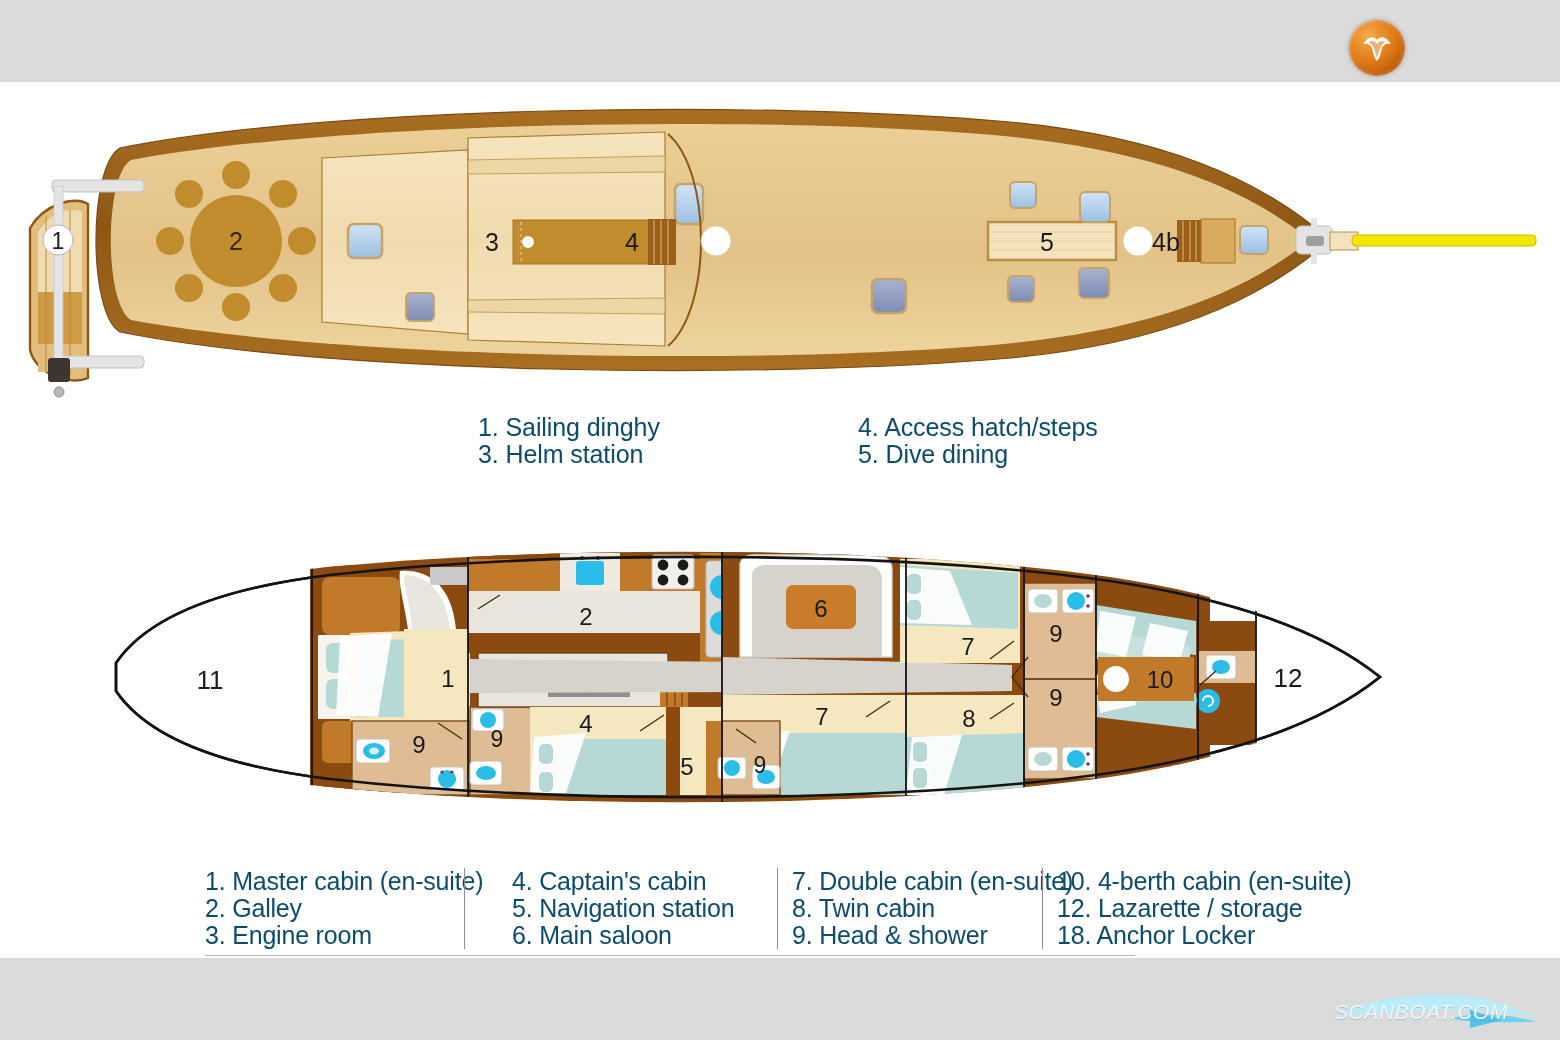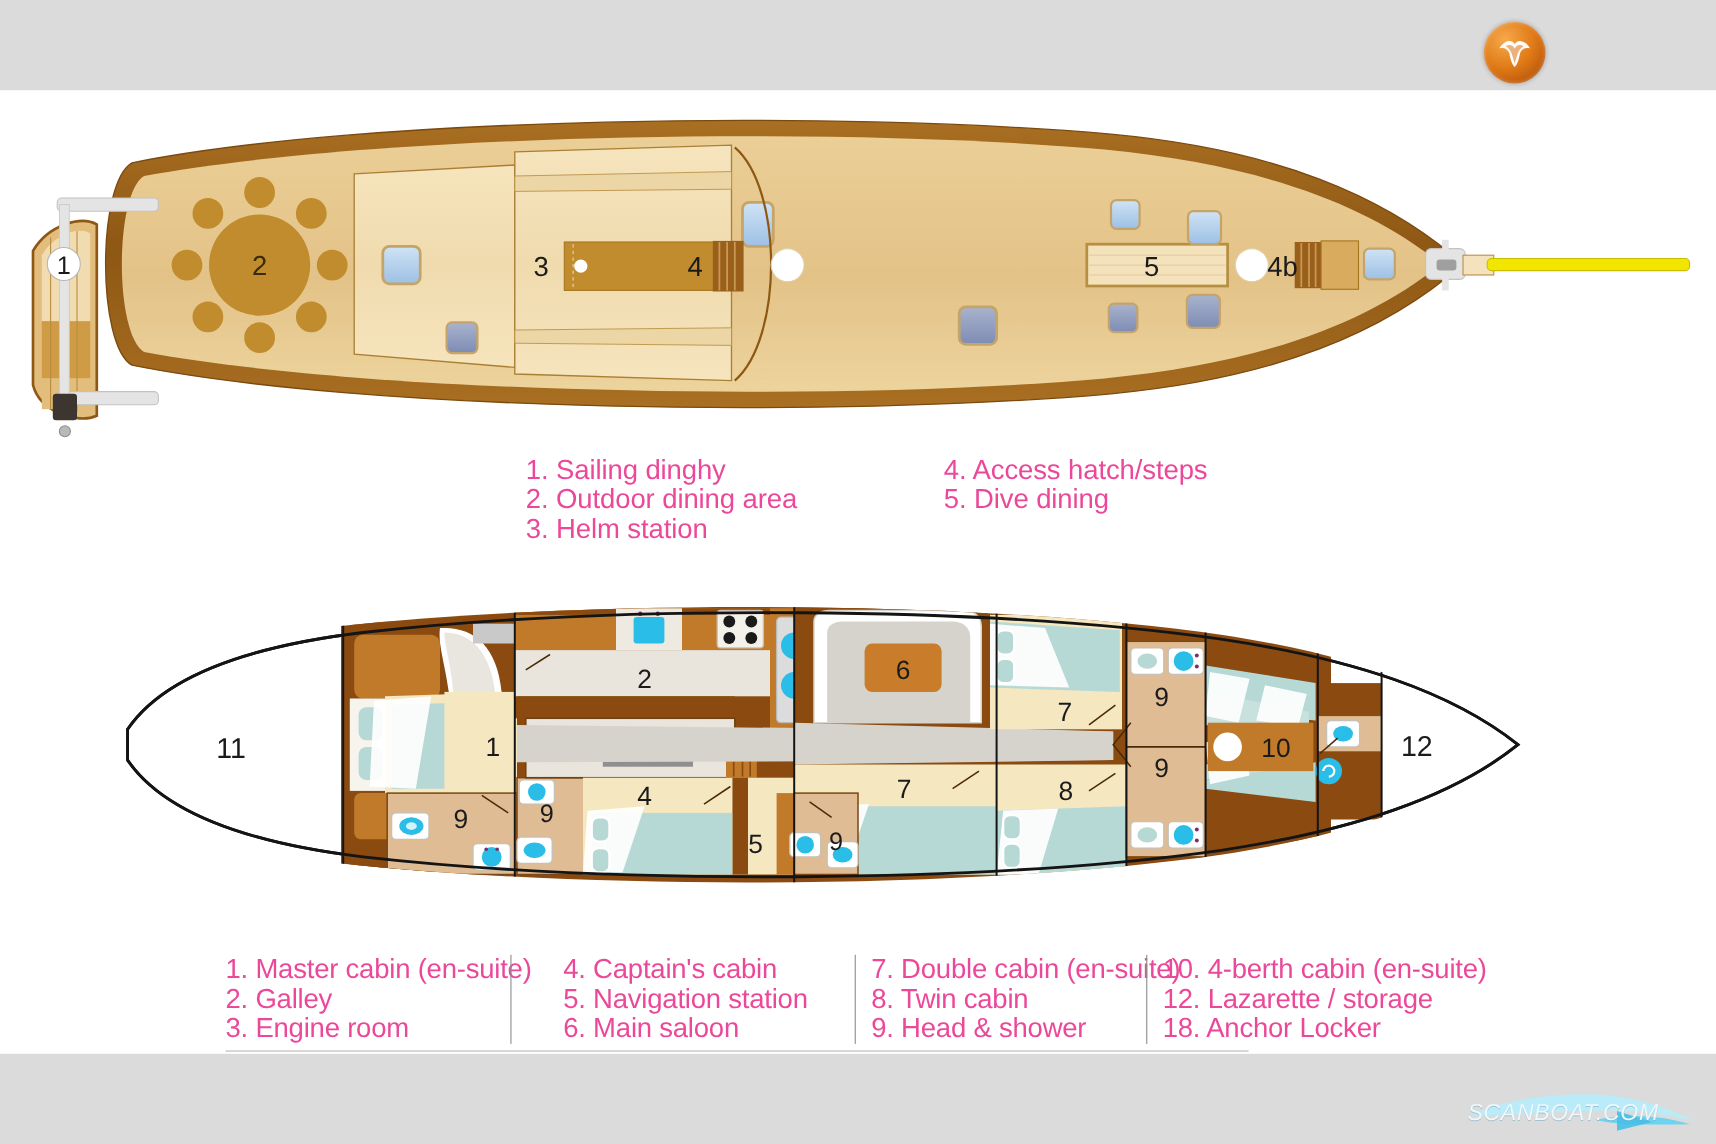--- a/index.html
+++ b/index.html
@@ -31,21 +31,21 @@
     font-style:italic;font-weight:normal;font-size:21px;letter-spacing:.6px;
     color:#eef7fb;text-shadow:0 1px 0 rgba(120,170,190,.55);
     white-space:nowrap;
   }
 
   
   .plan{position:absolute;}
   .plan svg{display:block;}
 
   
-  .legend{position:absolute;color:#ec4899;}
+  .legend{position:absolute;color:#0c4a6e;}
   .legend .row{display:flex;}
   .legend .col{display:flex;flex-direction:column;}
   .legend .li{
     font-size:25px;line-height:27px;white-space:nowrap;
     font-family:"Liberation Sans","DejaVu Sans",sans-serif;
   }
   #deck-legend{left:478px;top:414px;}
   #deck-legend .col:first-child{width:380px;}
   #deck-legend .li{letter-spacing:-.1px;}
 
@@ -237,24 +237,20 @@
 </div>
 
 <div class="legend" id="deck-legend">
   <div class="row">
     <div class="col">
       <div class="li">
         <span class="num">1.</span>
         <span>Sailing dinghy</span>
       </div>
       <div class="li">
-        <span class="num">2.</span>
-        <span>Outdoor dining area</span>
-      </div>
-      <div class="li">
         <span class="num">3.</span>
         <span>Helm station</span>
       </div>
     </div>
     <div class="col">
       <div class="li">
         <span class="num">4.</span>
         <span>Access hatch/steps</span>
       </div>
       <div class="li">

